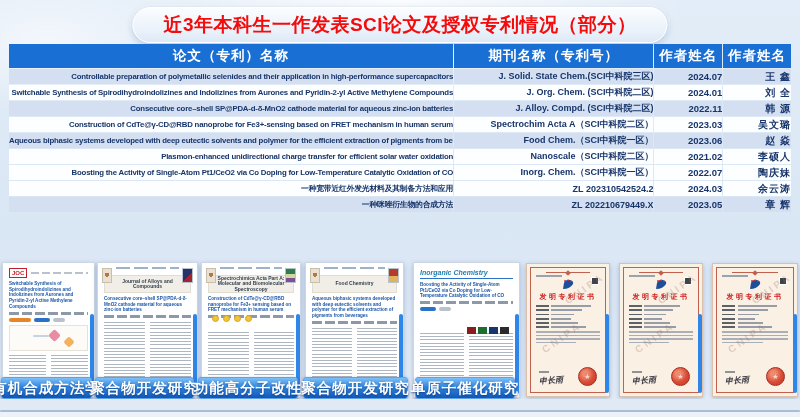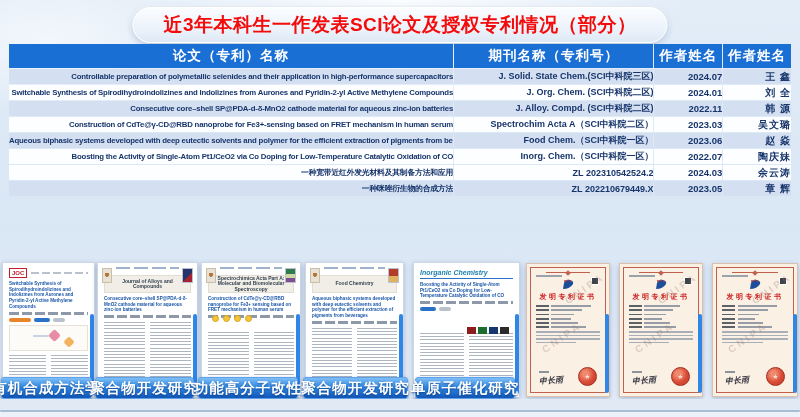--- a/index.html
+++ b/index.html
@@ -196,20 +196,26 @@
         <td class="date">2023.03</td>
         <td class="author">吴文璐</td>
       </tr>
       <tr class="alt">
         <td class="name">Aqueous biphasic systems developed with deep eutectic solvents and polymer for the efficient extraction of pigments from beverages</td>
         <td class="journal">Food Chem.（SCI中科院一区）</td>
         <td class="date">2023.06</td>
         <td class="author">赵 焱</td>
       </tr>
       <tr class="base">
+        <td class="name">Plasmon-enhanced unidirectional charge transfer for efficient solar water oxidation</td>
+        <td class="journal">Nanoscale（SCI中科院二区）</td>
+        <td class="date">2021.02</td>
+        <td class="author">李硕人</td>
+      </tr>
+      <tr class="base">
         <td class="name">Boosting the Activity of Single-Atom Pt1/CeO2 via Co Doping for Low-Temperature Catalytic Oxidation of CO</td>
         <td class="journal">Inorg. Chem.（SCI中科院一区）</td>
         <td class="date">2022.07</td>
         <td class="author">陶庆妹</td>
       </tr>
       <tr class="base">
         <td class="name">一种宽带近红外发光材料及其制备方法和应用</td>
         <td class="journal">ZL 202310542524.2</td>
         <td class="date">2024.03</td>
         <td class="author">余云涛</td>

